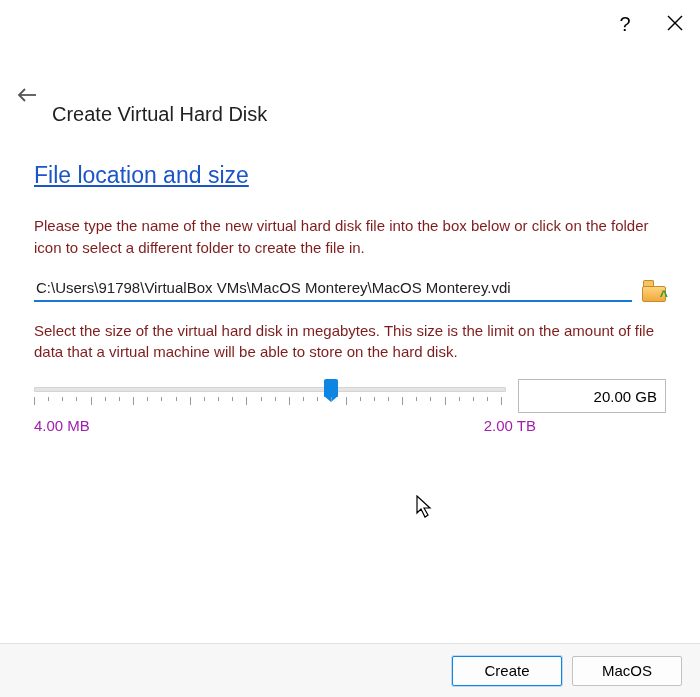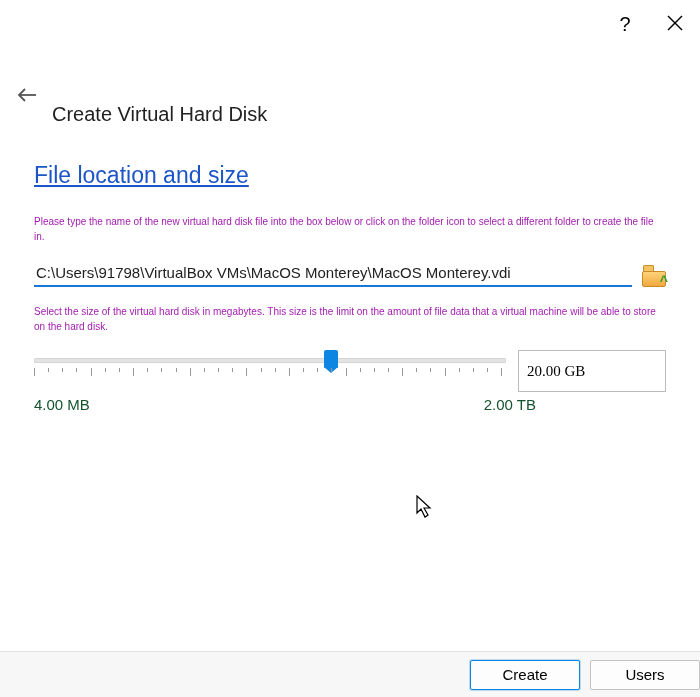--- a/index.html
+++ b/index.html
@@ -51,23 +51,23 @@
       padding: 28px 34px 0 34px;
     }
     .section-title {
       font-size: 23px;
       color: #1b55c7;
       font-weight: 400;
       margin-bottom: 26px;
       text-decoration: underline;
     }
     .instruction {
-      font-size: 10px;
+      font-size: 15px;
       line-height: 1.45;
-      color: #a21caf;
+      color: #7f1d1d;
       margin-bottom: 16px;
     }
     .path-row {
       display: flex;
       align-items: flex-end;
       gap: 10px;
       margin-bottom: 18px;
     }
     .path-input {
       flex: 1;
@@ -158,50 +158,51 @@
     .tick {
       position: absolute;
       width: 1px;
       background: #999;
       top: 0;
     }
     .tick.major { height: 8px; }
     .tick.minor { height: 4px; }
     .size-input {
       width: 148px;
-      height: 42px;
+      height: 34px;
       border: 1px solid #bbb;
-      text-align: left;
+      text-align: right;
       padding: 0 8px;
       font-size: 15px;
-      font-family: Liberation Serif, serif;
+      font-family: Liberation Sans, sans-serif;
       background: #fff;
     }
     .slider-labels {
       display: flex;
       justify-content: space-between;
       font-size: 15px;
-      color: #14532d;
+      color: #a21caf;
       padding-right: 160px;
       margin-top: 4px;
     }
     .slider-labels .max-label {
       position: relative;
       left: 30px;
     }
     .footer {
       position: absolute;
       left: 0; right: 0; bottom: 0;
-      height: 46px;
+      height: 54px;
       border-top: 1px solid #e0e0e0;
       background: #f7f7f7;
       display: flex;
       justify-content: flex-end;
       align-items: center;
       gap: 10px;
+      padding-right: 18px;
     }
     .btn {
       min-width: 110px;
       height: 30px;
       font-size: 15px;
       font-family: inherit;
       background: #fdfdfd;
       border: 1px solid #c2c2c2;
       border-radius: 2px;
       cursor: default;
@@ -305,14 +306,14 @@
     <span class="max-label">2.00 TB</span>
   </div>
 </div>
 
 <svg class="cursor-arrow" width="20" height="24" viewBox="0 0 20 24">
   <polygon points="1,1 1,18 5,14 9,22 12,20 8,13 14,13" fill="#fff" stroke="#000" stroke-width="1.2"></polygon>
 </svg>
 
 <div class="footer">
   <button class="btn primary">Create</button>
-  <button class="btn">Users</button>
+  <button class="btn">MacOS</button>
 </div>
 
 </body></html>

